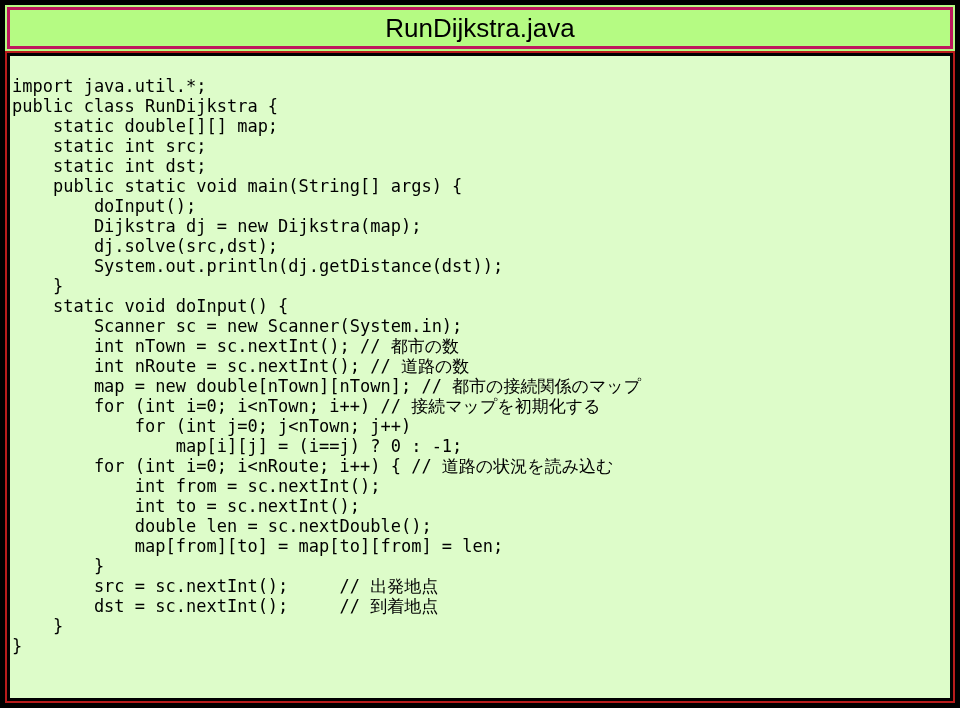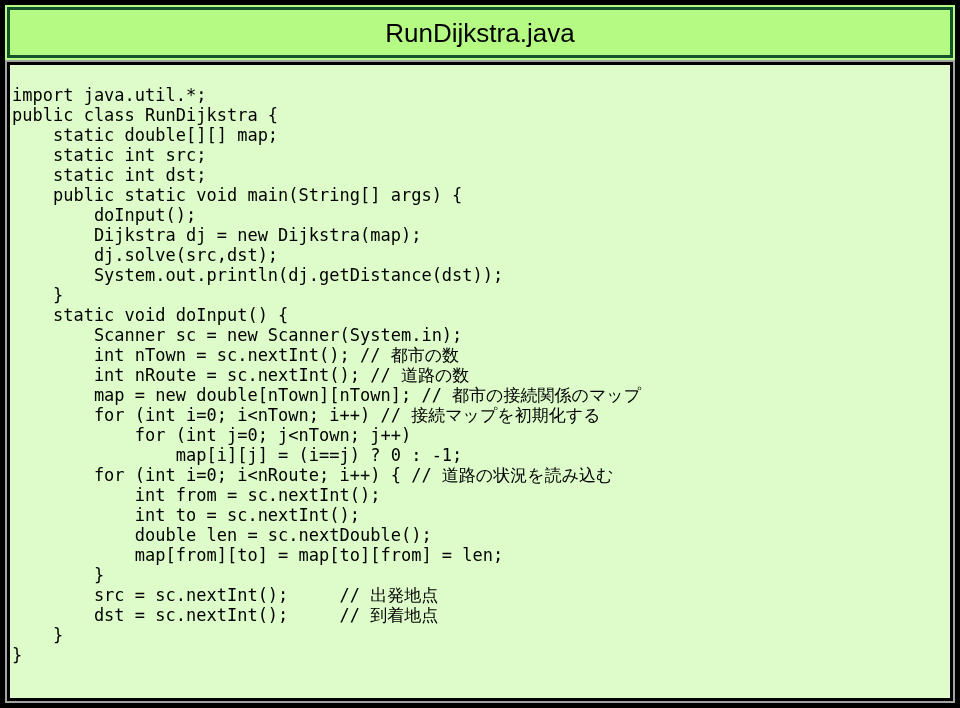--- a/index.html
+++ b/index.html
@@ -17,35 +17,35 @@
     flex-direction: column;
     overflow: hidden;
   }
   .title-section {
     background: #b5fb83;
     padding: 2px;
     flex: 0 0 auto;
   }
   .title-box {
     box-sizing: border-box;
-    height: 51px;
-    border: 3px solid #14532d;
+    height: 42px;
+    border: 3px solid #be185d;
     background: #b5fb83;
     display: flex;
     align-items: center;
     justify-content: center;
   }
   .title-text {
     font-family: "Liberation Sans", sans-serif;
     font-size: 26px;
     color: #000000;
     line-height: 1;
   }
   .code-section {
-    background: #a3a3a3;
+    background: #b91c1c;
     padding: 2px;
     flex: 1 1 auto;
     min-height: 0;
   }
   .code-box {
     box-sizing: border-box;
     height: 100%;
     border: 3px solid #000000;
     background: #ddfcc9;
     padding: 20px 6px 0 2px;

